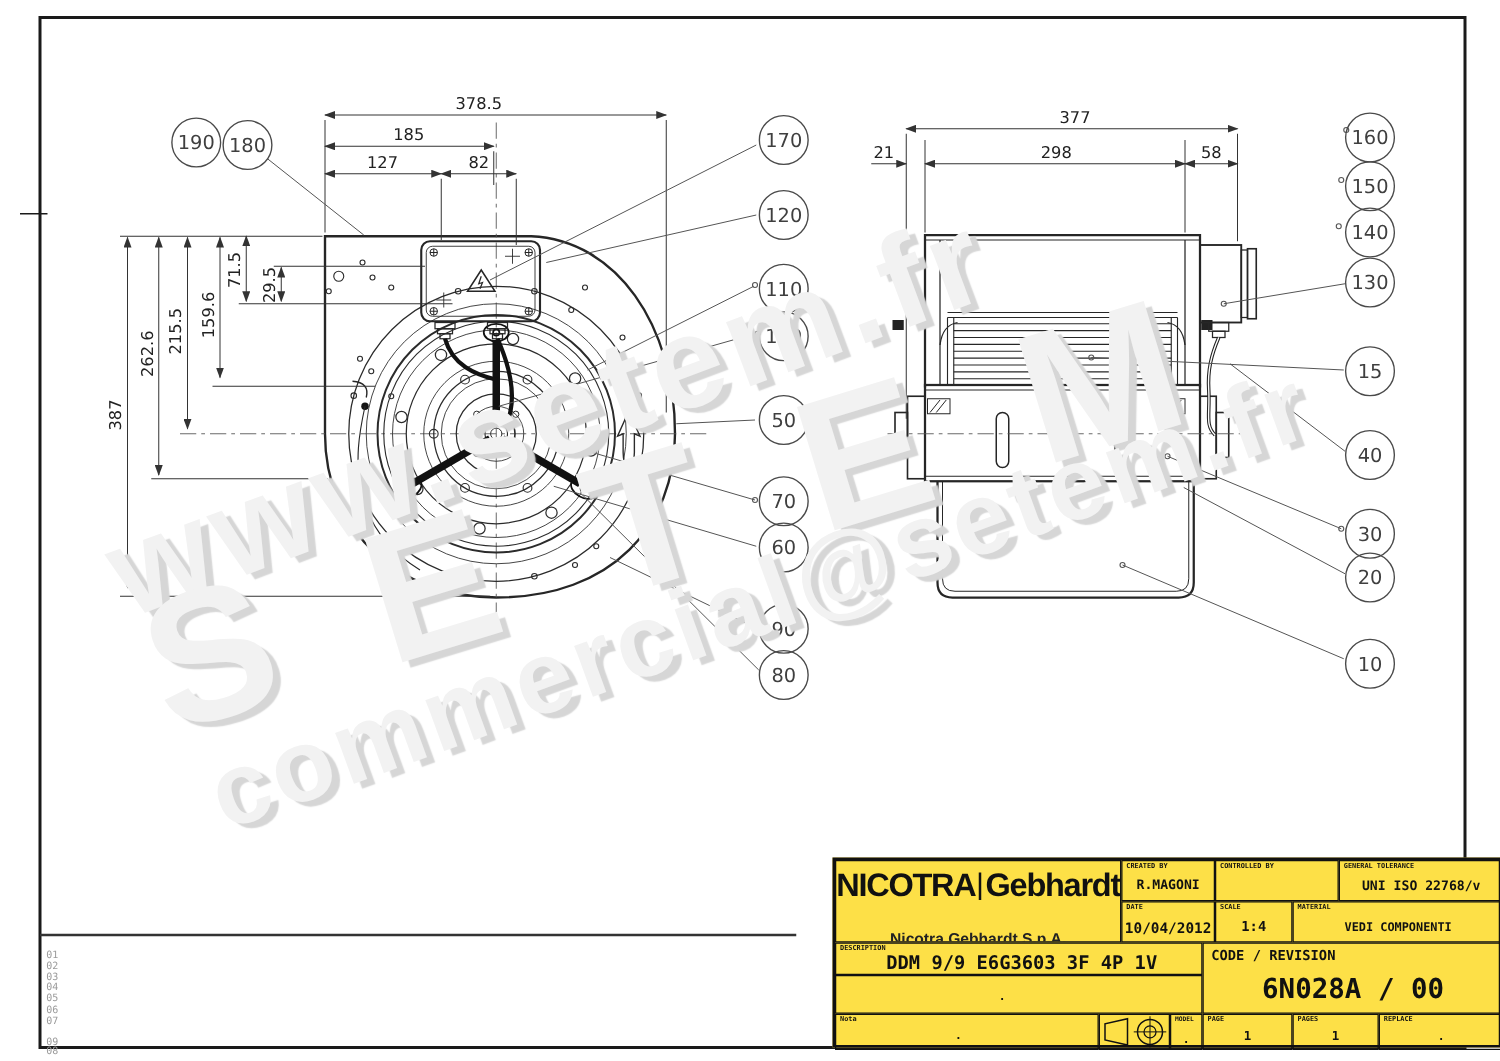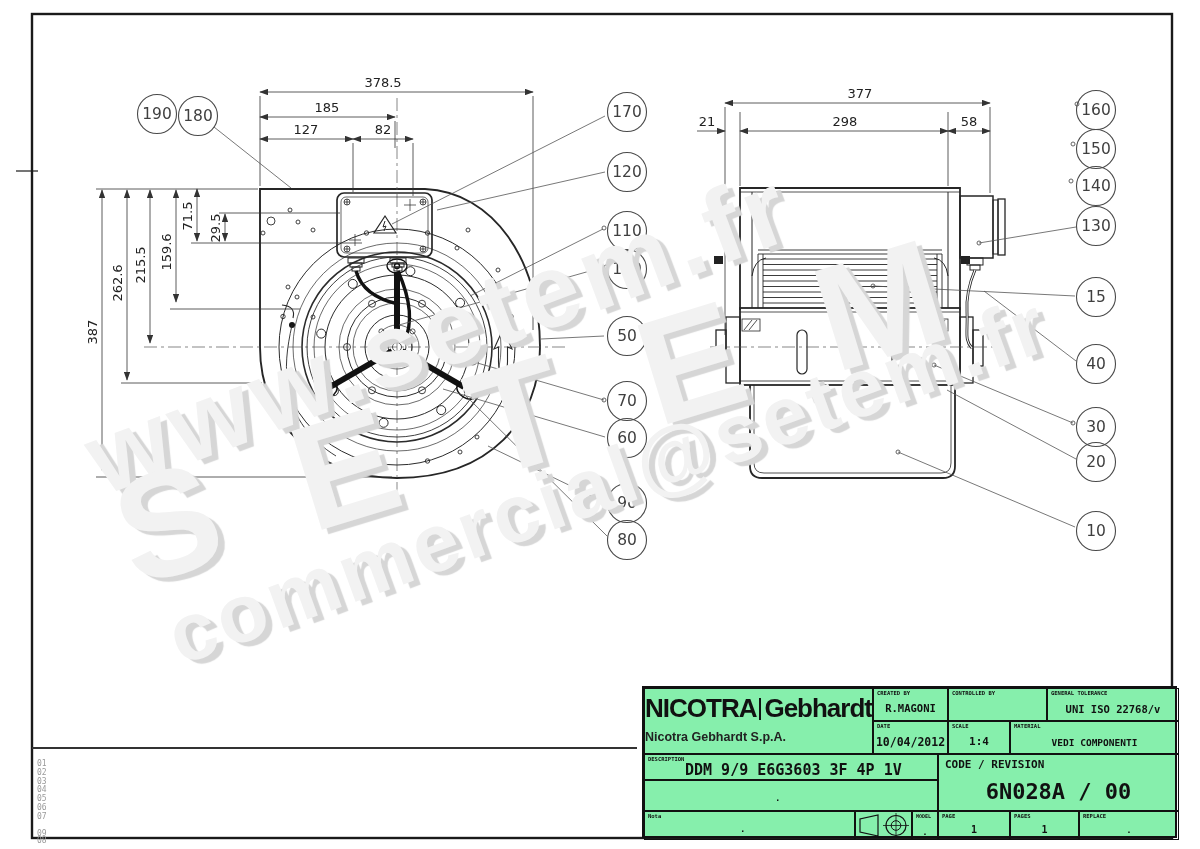--- a/index.html
+++ b/index.html
@@ -15,32 +15,32 @@
   #wm2{left:95px;top:455px;font-size:150px;letter-spacing:85px;transform:rotate(-17deg);}
   #wm3{left:155px;top:595px;font-size:82px;letter-spacing:4px;transform:rotate(-20deg);}
   
   #revtable{position:absolute;left:32px;top:747px;width:605px;height:91px;border-top:2px solid #333;z-index:2;}
   #revtable .hdr{position:absolute;top:0;left:0;right:0;height:11px;border-bottom:1px solid #888;
       color:#a9a9a9;font-size:8px;font-family:"DejaVu Sans Mono",monospace;}
   #revtable .hdr span{position:absolute;top:1px;}
   .revrow{position:absolute;left:5px;width:60px;height:8.8px;color:#9a9a9a;font-size:8px;
       font-family:"DejaVu Sans Mono",monospace;line-height:8.8px;}
   
-  #tblock{position:absolute;left:642px;top:686px;width:535px;height:152px;background:#86efac;z-index:6;
+  #tblock{position:absolute;left:666px;top:686px;width:535px;height:152px;background:#fde047;z-index:6;
       border:2px solid #111;box-sizing:border-box;}
   .cell{position:absolute;border:1px solid #111;box-sizing:border-box;overflow:hidden;}
   .cl{position:absolute;top:1px;left:3px;font-size:5.5px;font-weight:bold;color:#111;
       font-family:"DejaVu Sans Mono",monospace;letter-spacing:0;}
   .cv{position:absolute;left:0;right:0;text-align:center;font-family:"DejaVu Sans Mono",monospace;
       font-weight:bold;color:#111;}
   .logo-row{display:flex;align-items:center;justify-content:center;margin-top:4px;}
   .brand1{font-size:26px;font-weight:900;letter-spacing:-1px;color:#111;}
   .brand-bar{width:2px;height:22px;background:#111;margin:0 3px;}
   .brand2{font-size:26px;font-weight:bold;letter-spacing:-1px;color:#111;}
-  .company{font-size:12.5px;font-weight:bold;color:#222;margin-top:6px;}
+  .company{text-align:center;font-size:12.5px;font-weight:bold;color:#222;margin-top:20px;}
 </style>
 </head>
 <body>
 
 <div id="sheet">
 
 <svg width="1200" height="849" viewBox="0 0 1200 849" style="position:absolute;left:0;top:0;z-index:1;">
   <defs>
     <marker id="arr" markerWidth="11" markerHeight="8" refX="10" refY="4" orient="auto-start-reverse">
       <path d="M0,0 L11,4 L0,8 Z" fill="#333"></path>

